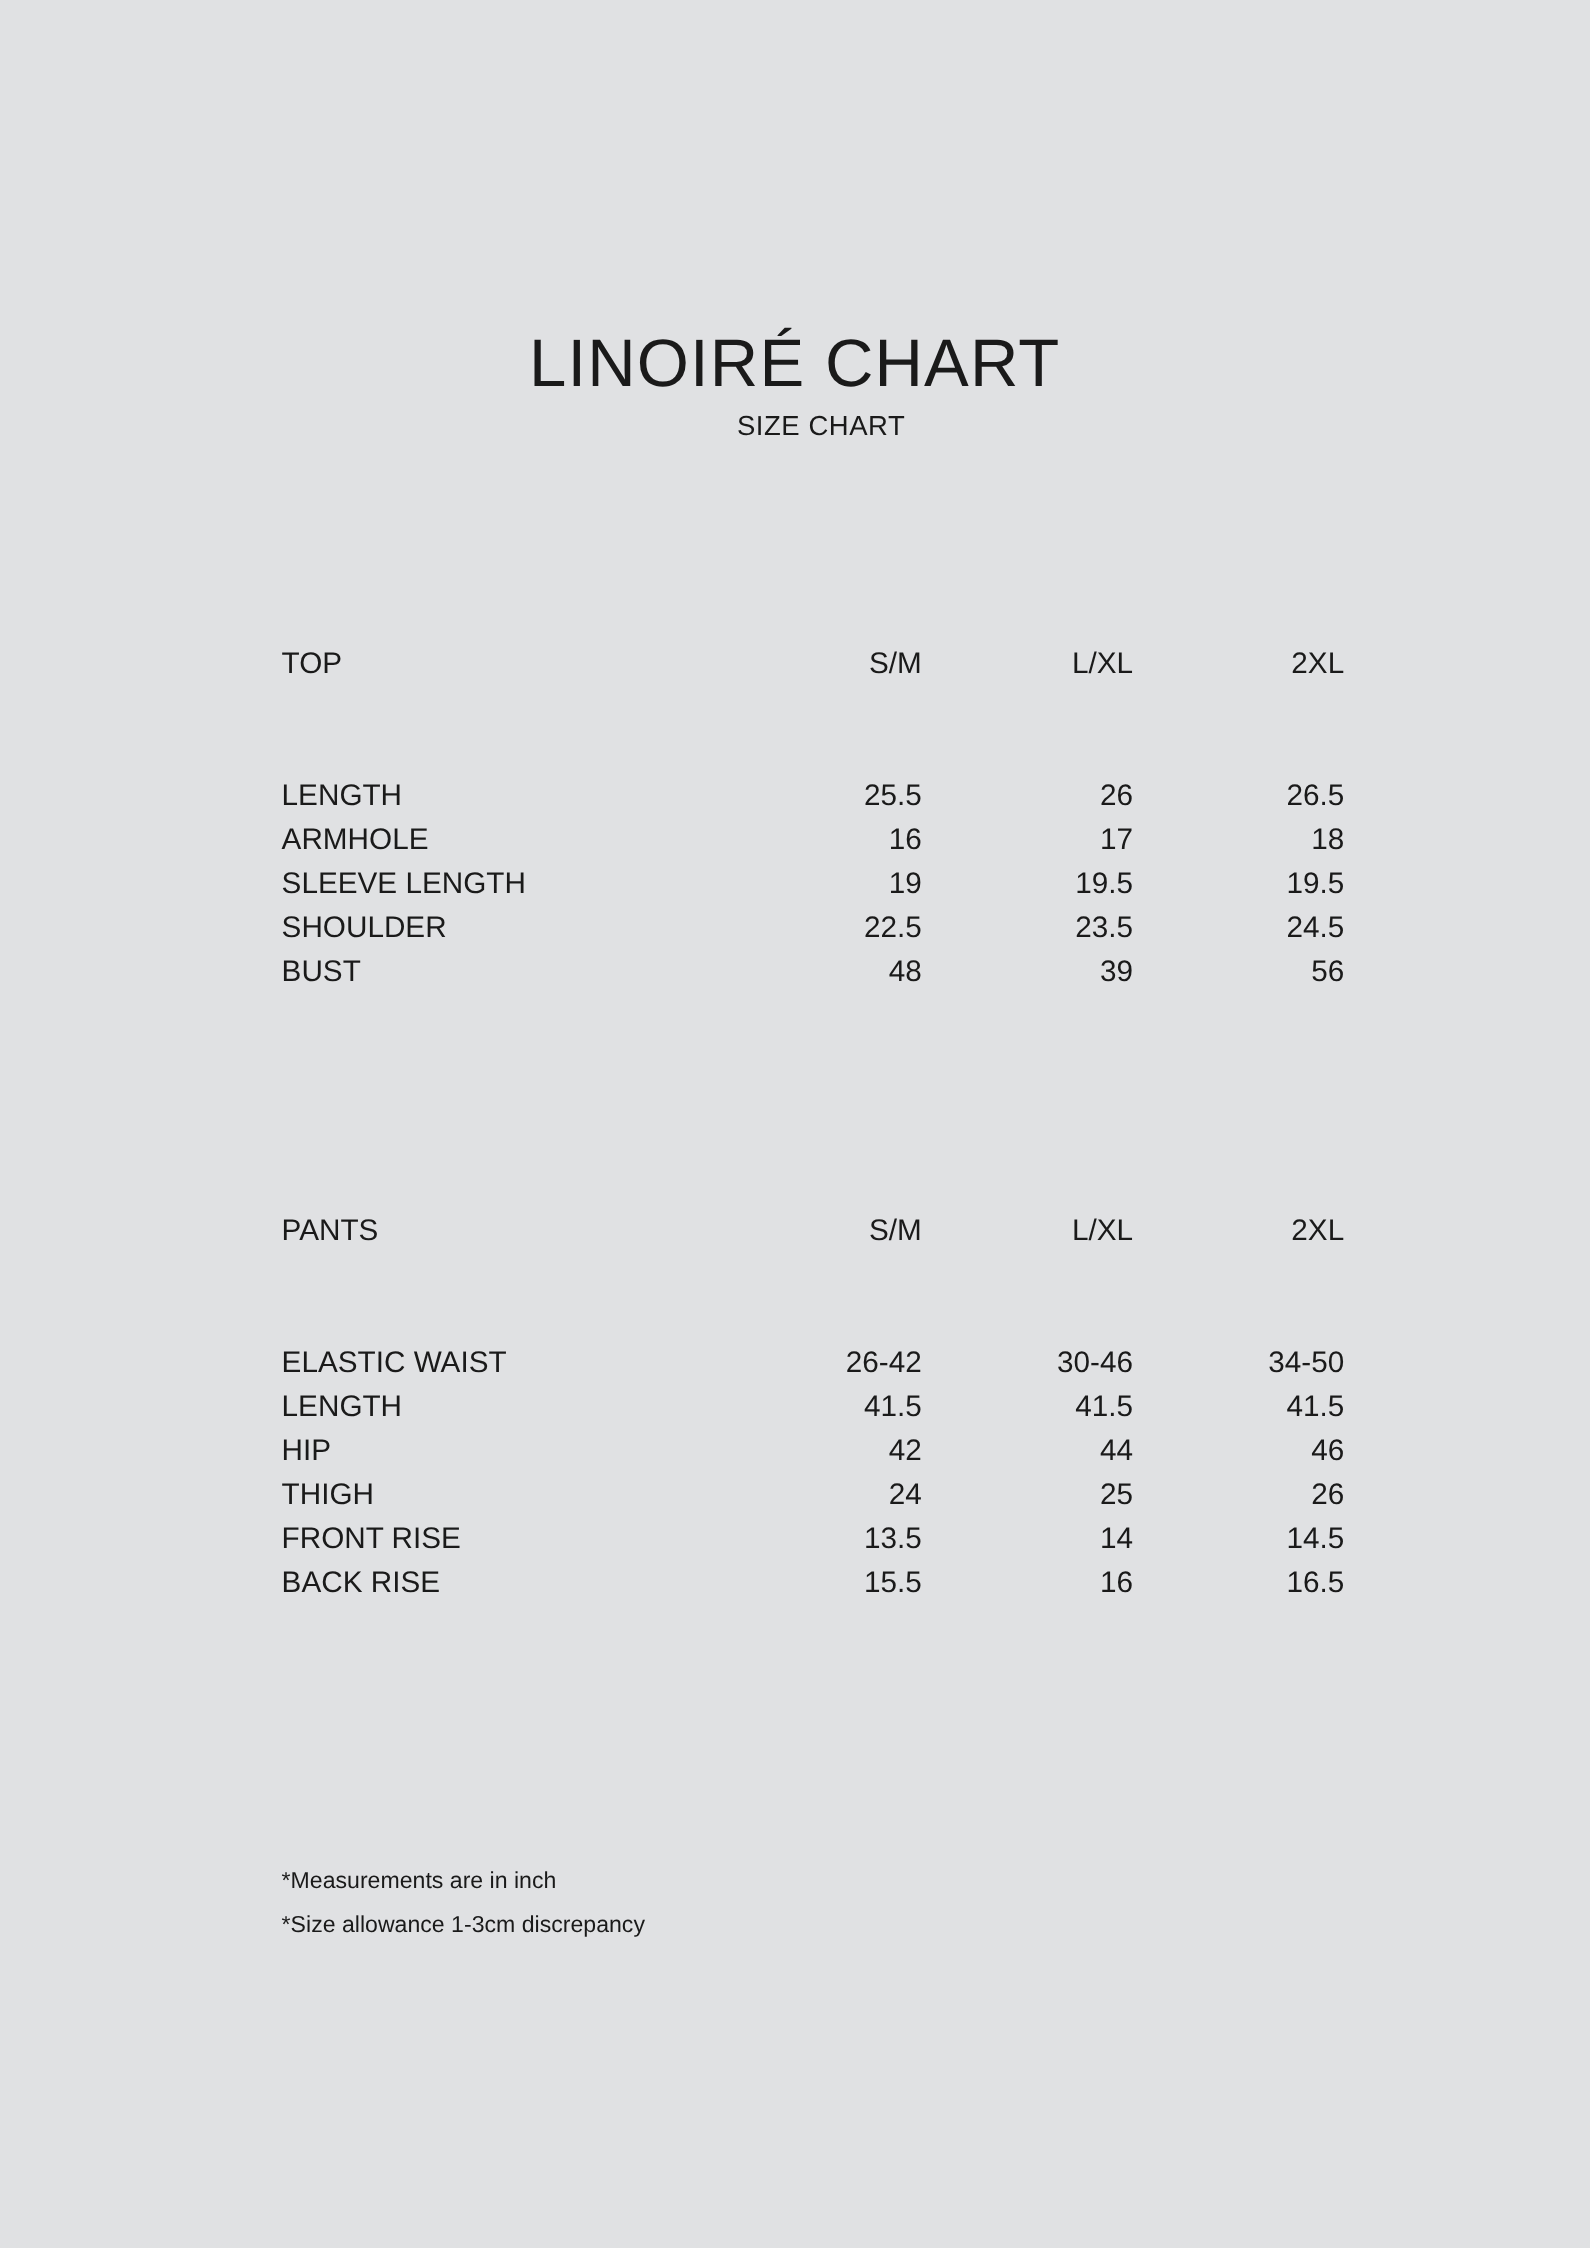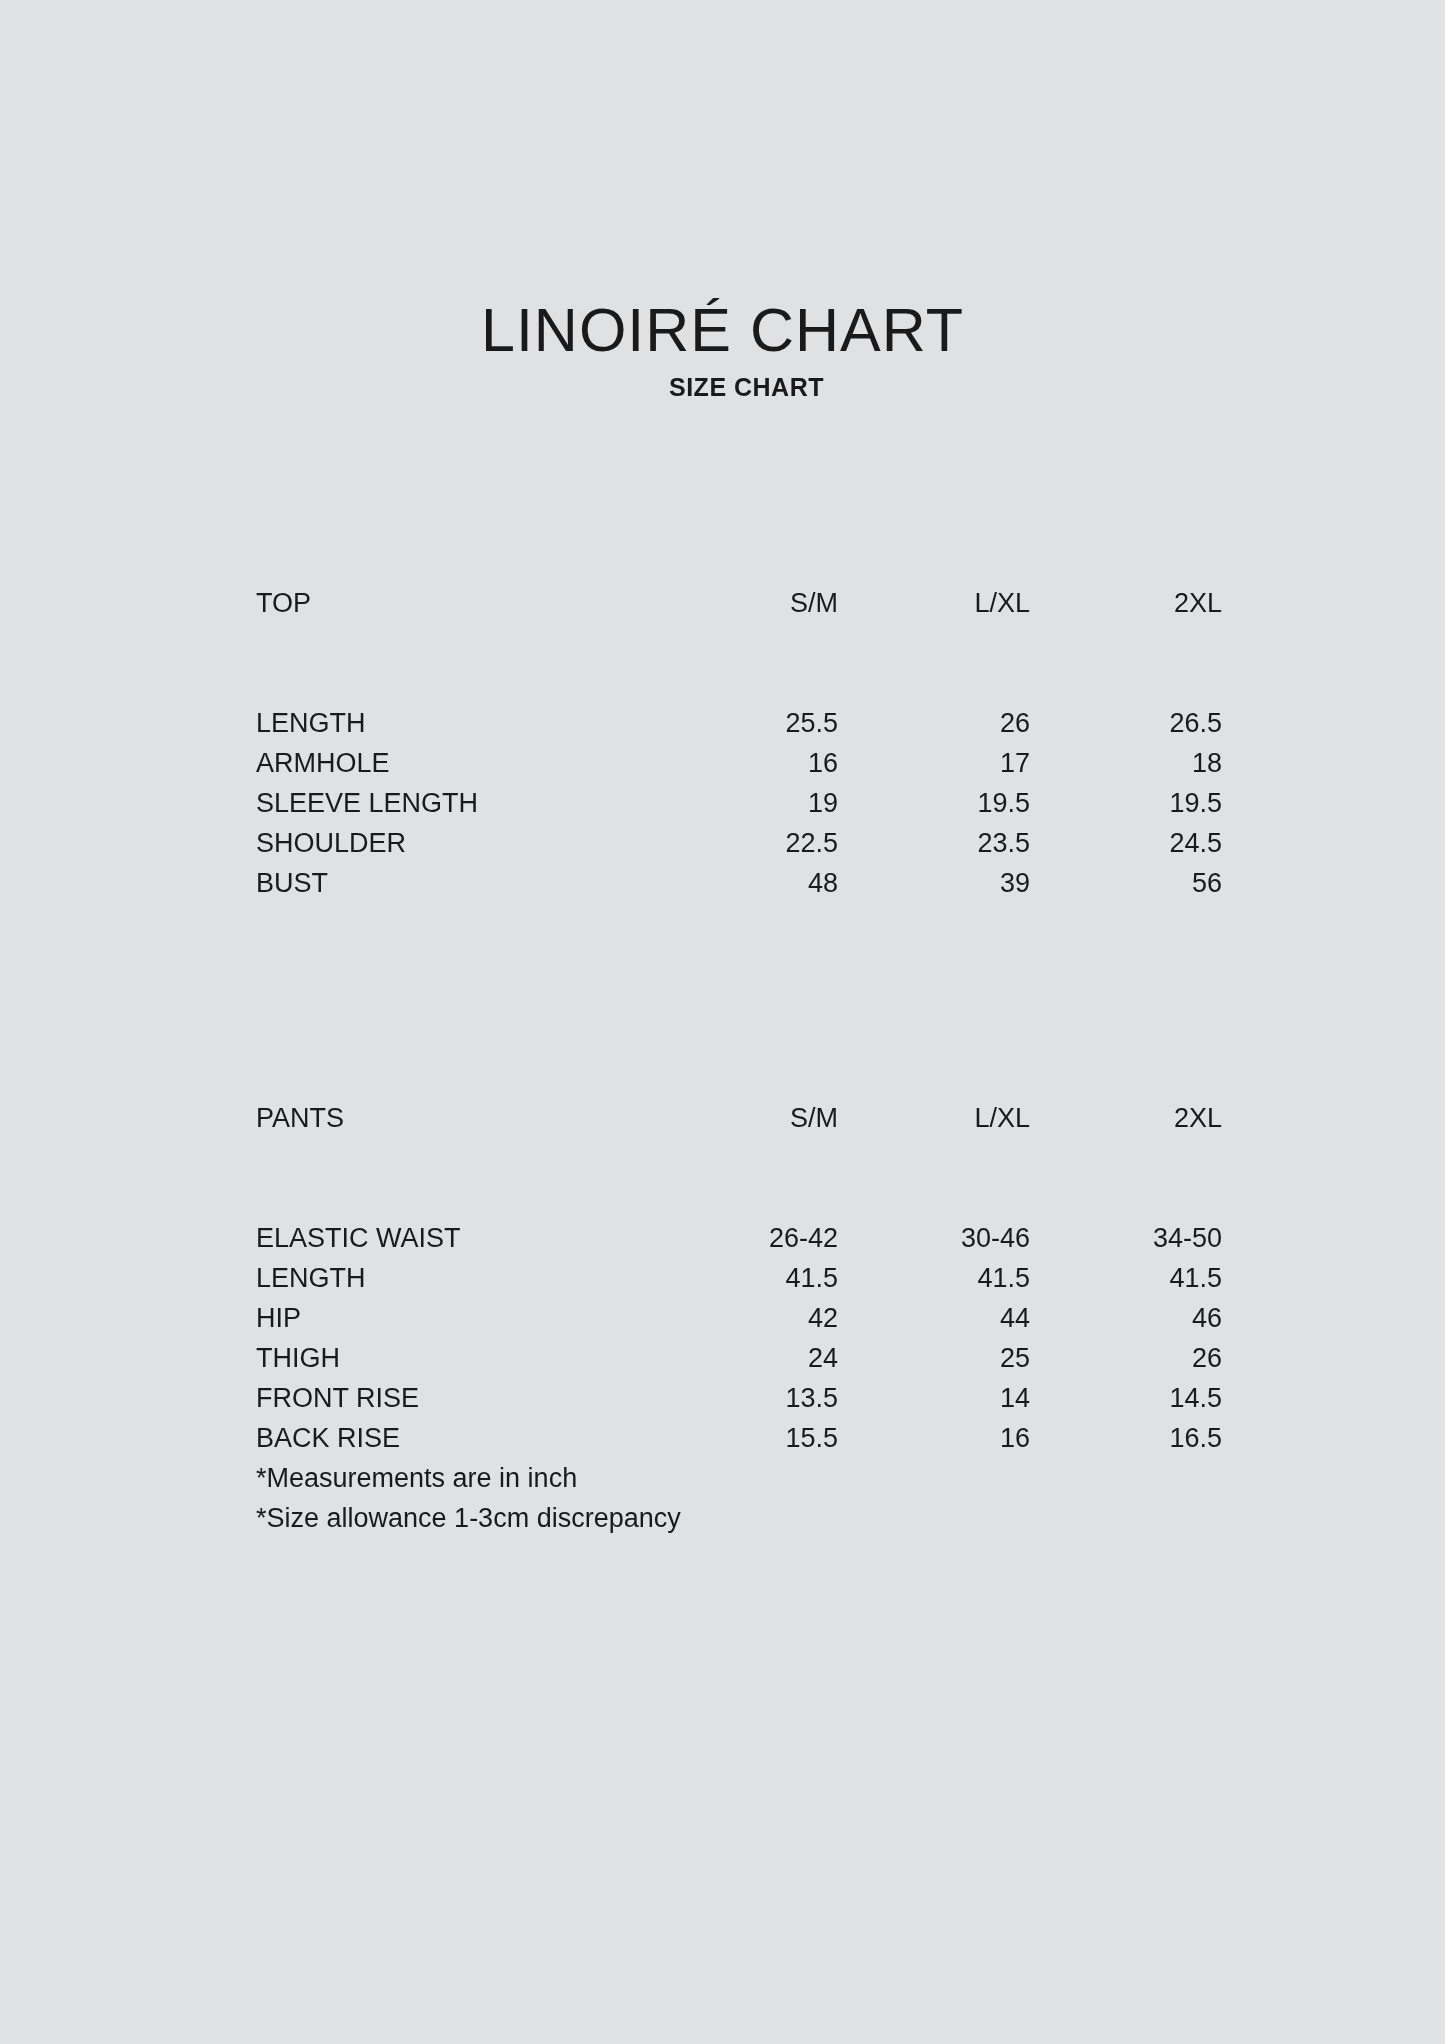--- a/index.html
+++ b/index.html
@@ -25,21 +25,21 @@
     text-align: center;
     font-size: 61px;
     font-weight: 400;
     letter-spacing: 1px;
     line-height: 1;
   }
   .page-subtitle {
     margin: 14px 0 0 0;
     text-align: center;
     font-size: 25px;
-    font-weight: 700;
+    font-weight: 400;
     letter-spacing: 0.5px;
     line-height: 1;
     padding-left: 48px;
   }
   .tables {
     margin-left: 256px;
     width: 966px;
     margin-top: 37px;
   }
   .grid-row {
@@ -50,21 +50,22 @@
     font-size: 27px;
   }
   .cell { white-space: nowrap; }
   .label-cell { text-align: left; }
   .value-cell { text-align: right; }
   .size-section .header-row { margin-bottom: 80px; }
   .size-section:first-child { margin-top: 183px; }
   .size-section + .size-section { margin-top: 195px; }
   .footnotes {
     margin-left: 256px;
-    font-size: 27px;
+    margin-top: 232px;
+    font-size: 21px;
     line-height: 40px;
   }
   .footnote { white-space: nowrap; }
 </style>
 </head>
 <body style="background: rgb(224, 225, 227); color: rgb(26, 26, 26);">
 
 <div class="sheet">
   <h1 class="page-title">LINOIRÉ CHART</h1>
   <h2 class="page-subtitle">SIZE CHART</h2>

